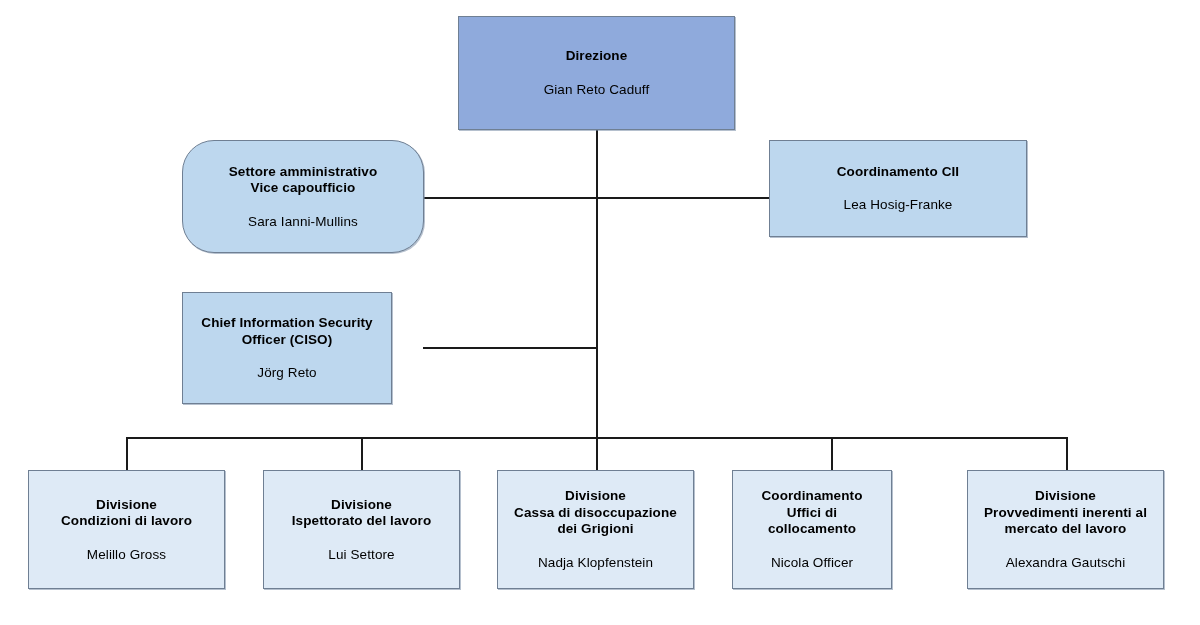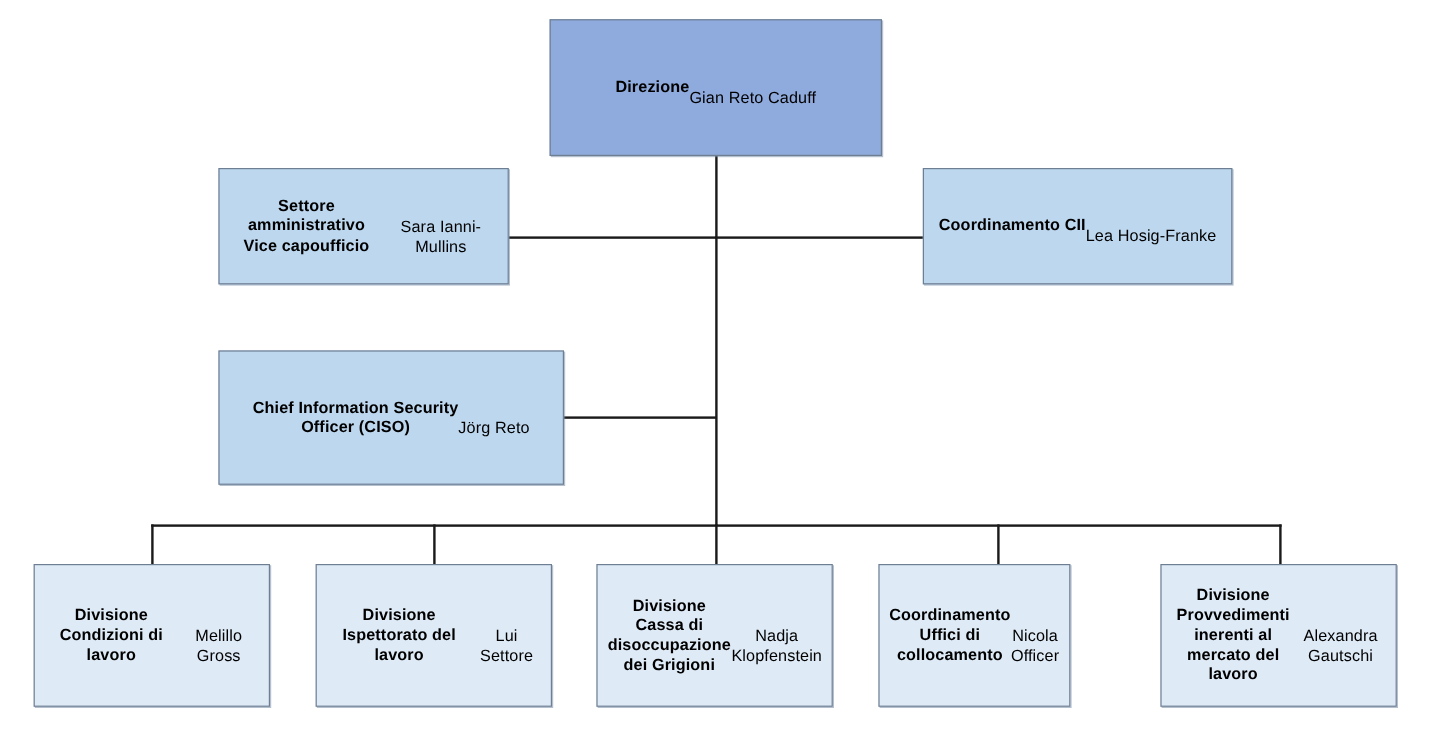--- a/index.html
+++ b/index.html
@@ -30,20 +30,21 @@
   }
   .line-v { width: 2px; }
   .line-h { height: 2px; }
 
   
   .node {
     position: absolute;
     box-sizing: border-box;
     border: 1px solid #6f7f93;
     display: flex;
+    flex-direction: column;
     align-items: center;
     justify-content: center;
     text-align: center;
     z-index: 2;
     box-shadow: 1px 1px 0 0 rgba(120,140,165,0.55);
     padding: 4px 8px;
   }
 
   .node .title {
     font-weight: bold;
@@ -83,32 +84,32 @@
   <div class="line line-v" style="left:361px; top:437px; height:33px;"></div>
   <div class="line line-v" style="left:596px; top:437px; height:33px;"></div>
   <div class="line line-v" style="left:831px; top:437px; height:33px;"></div>
   <div class="line line-v" style="left:1066px; top:437px; height:33px;"></div>
 
   <div class="node tier-top" style="left:458px; top:16px; width:277px; height:114px;">
     <div class="title">Direzione</div>
     <div class="person">Gian Reto Caduff</div>
   </div>
 
-  <div class="node tier-staff" style="left:182px; top:140px; width:242px; height:97px;">
+  <div class="node tier-staff" style="left:182px; top:140px; width:242px; height:113px;border-radius:32px;">
     <div class="title">Settore amministrativo
 Vice capoufficio</div>
     <div class="person">Sara Ianni-Mullins</div>
   </div>
 
   <div class="node tier-staff" style="left:769px; top:140px; width:258px; height:97px;">
     <div class="title">Coordinamento CII</div>
     <div class="person">Lea Hosig-Franke</div>
   </div>
 
-  <div class="node tier-staff" style="left:182px; top:292px; width:288px; height:112px;">
+  <div class="node tier-staff" style="left:182px; top:292px; width:210px; height:112px;">
     <div class="title">Chief Information Security
 Officer (CISO)</div>
     <div class="person">Jörg Reto</div>
   </div>
 
   <div class="node tier-unit" style="left:28px; top:470px; width:197px; height:119px;">
     <div class="title">Divisione
 Condizioni di lavoro</div>
     <div class="person">Melillo Gross</div>
   </div>

